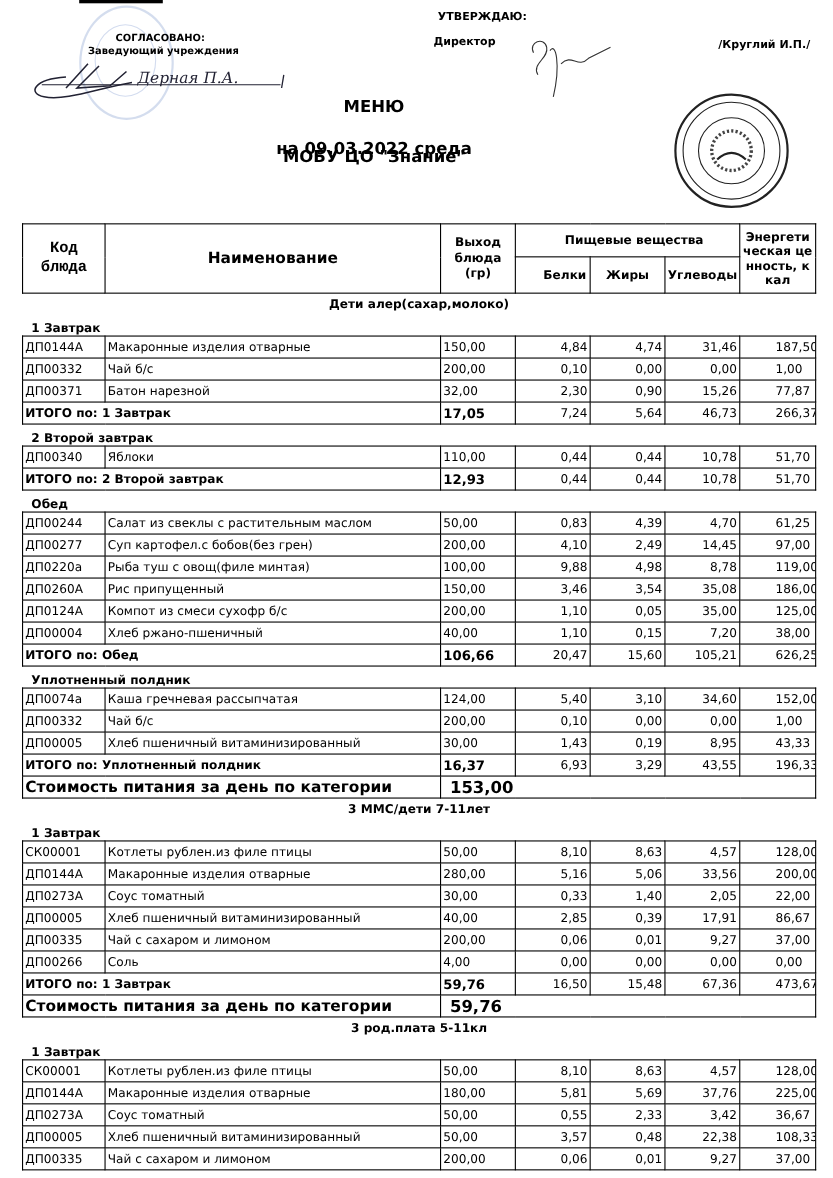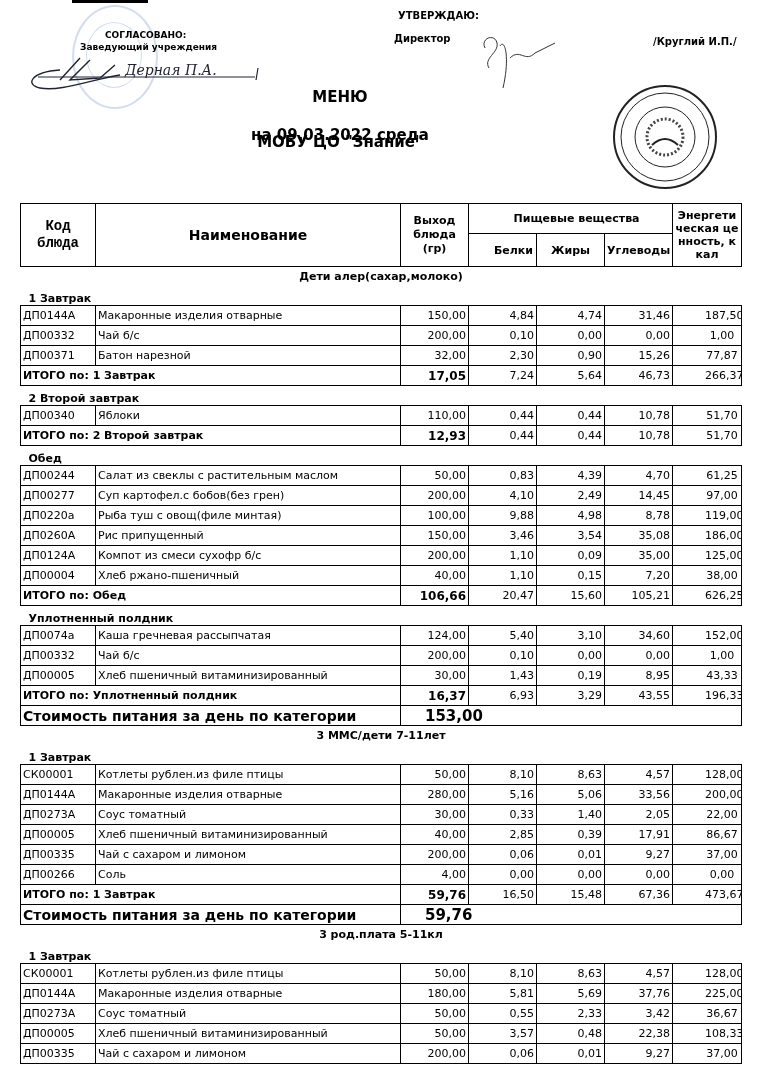--- a/index.html
+++ b/index.html
@@ -19,29 +19,29 @@
   .title { left:0; width:680px; text-align:center; font-size:15px; font-weight:bold; }
   .t1 { top:88px; }
   .t2 { top:110px;margin-top:16px; }
   .t3 { top:133px; }
   .t1, .t2, .t3 { left:0; width:680px; }
   .t2 { left:0; }
   table { border-collapse:collapse; position:absolute; left:20px; table-layout:fixed; }
   td, th { border:1px solid #000; padding:0 2px; font-size:11px; height:19px; white-space:nowrap; overflow:hidden; }
   th { font-weight:bold; font-size:12px; }
   .head th { font-weight:bold; }
-  .c-yield { width:63px; text-align:right; }
+  .c-yield { width:63px; text-align:left; }
   .c-num { width:63px; text-align:right; }
-  .c-en { width:63px; text-align:center;padding-left:32px; }
+  .c-en { width:63px; text-align:left;padding-left:32px; }
   .bold { font-weight:bold; }
   .group-title { text-align:center; font-weight:bold; font-size:11px; border:none; height:19px; }
   .meal-title { font-weight:bold; font-size:11px; border:none; padding-left:8px; height:19px; vertical-align:bottom; }
   .total-label { font-weight:bold; }
   .cost-label { font-weight:bold; font-size:14px; }
-  .cost-val { font-weight:bold; font-size:15px; padding-left:24px;margin-left:31px; }
+  .cost-val { font-weight:bold; font-size:15px; padding-left:8px;margin-left:31px; }
 </style>
 </head>
 <body>
 
 <div class="abs topbar"></div>
 
 <div class="abs stamp-left"></div>
 <div class="abs stamp-left-inner"></div>
 <div class="abs agreed">СОГЛАСОВАНО:</div>
 <div class="abs agreed-role">Заведующий учреждения</div>
@@ -195,21 +195,21 @@
         <td class="c-num">3,46</td>
         <td class="c-num">3,54</td>
         <td class="c-num">35,08</td>
         <td class="c-en">186,00</td>
       </tr>
       <tr>
         <td>ДП0124А</td>
         <td>Компот из смеси сухофр б/с</td>
         <td class="c-yield">200,00</td>
         <td class="c-num">1,10</td>
-        <td class="c-num">0,09</td>
+        <td class="c-num">0,05</td>
         <td class="c-num">35,00</td>
         <td class="c-en">125,00</td>
       </tr>
       <tr>
         <td>ДП00004</td>
         <td>Хлеб ржано-пшеничный</td>
         <td class="c-yield">40,00</td>
         <td class="c-num">1,10</td>
         <td class="c-num">0,15</td>
         <td class="c-num">7,20</td>

